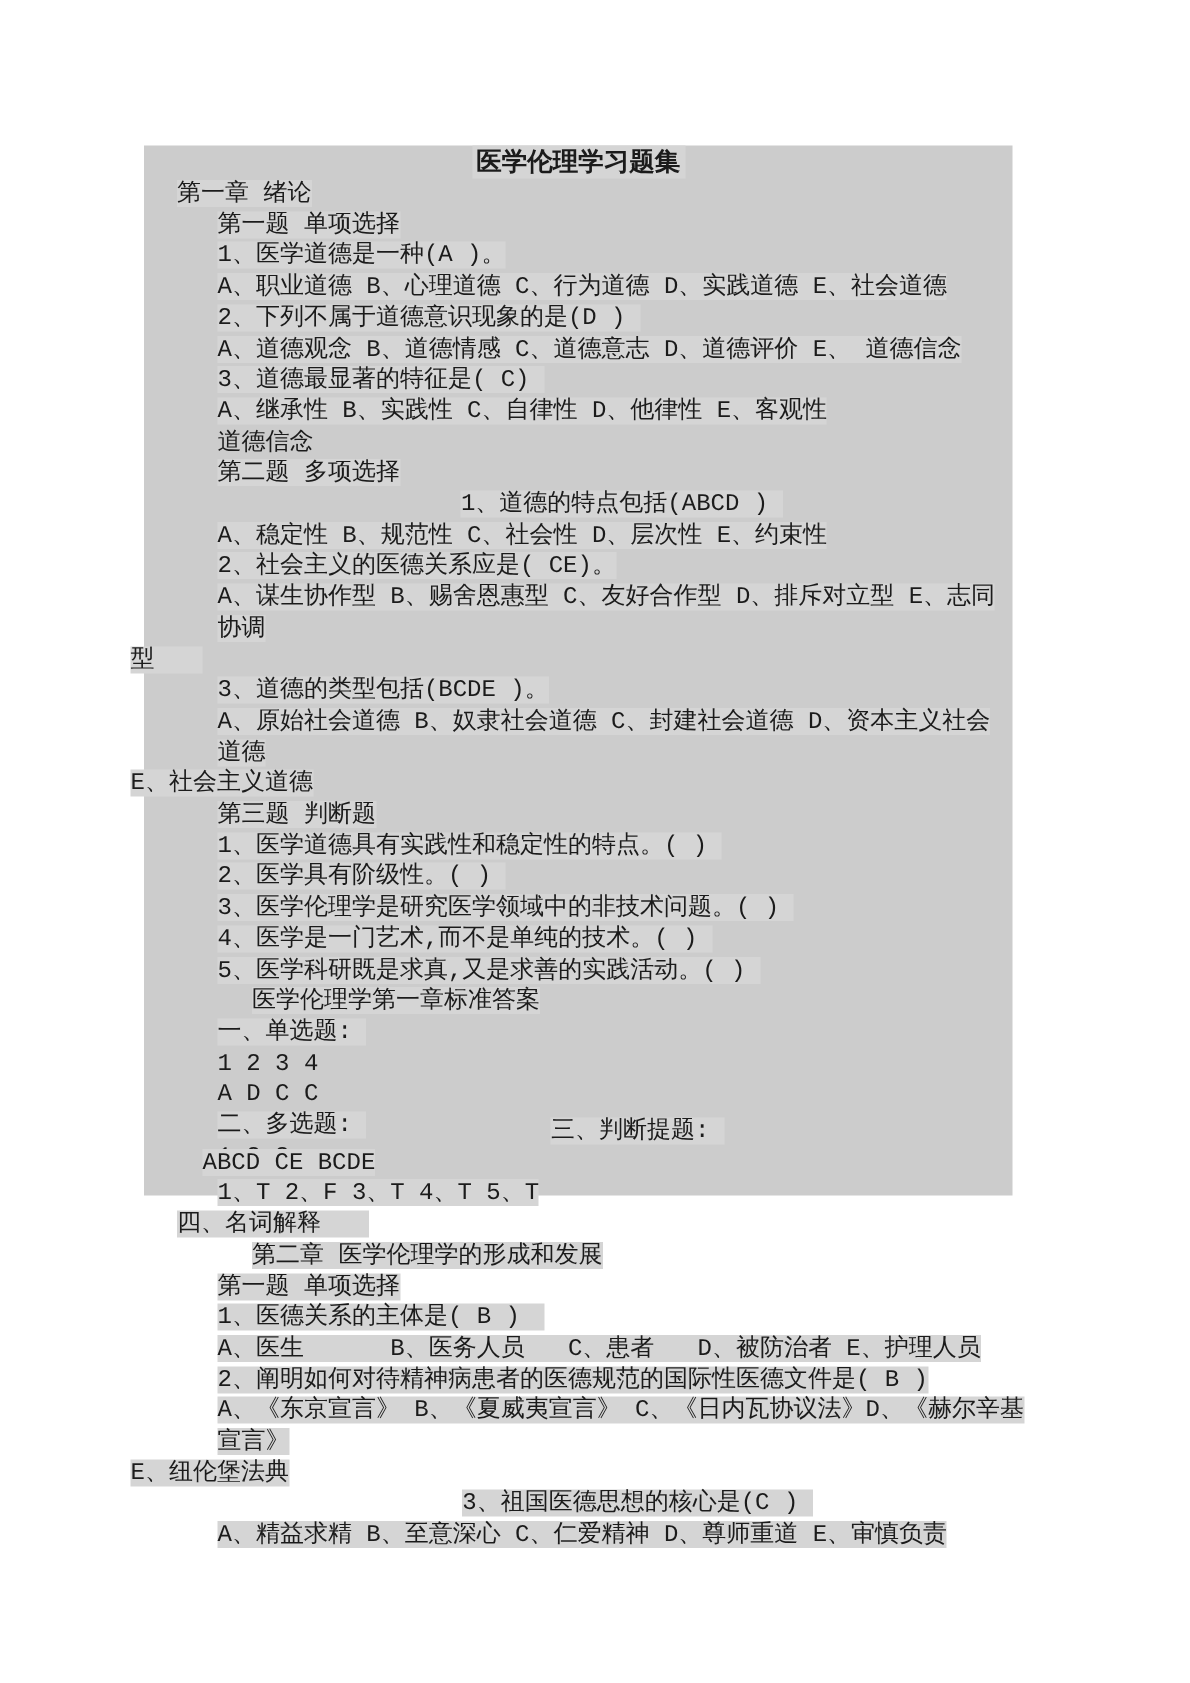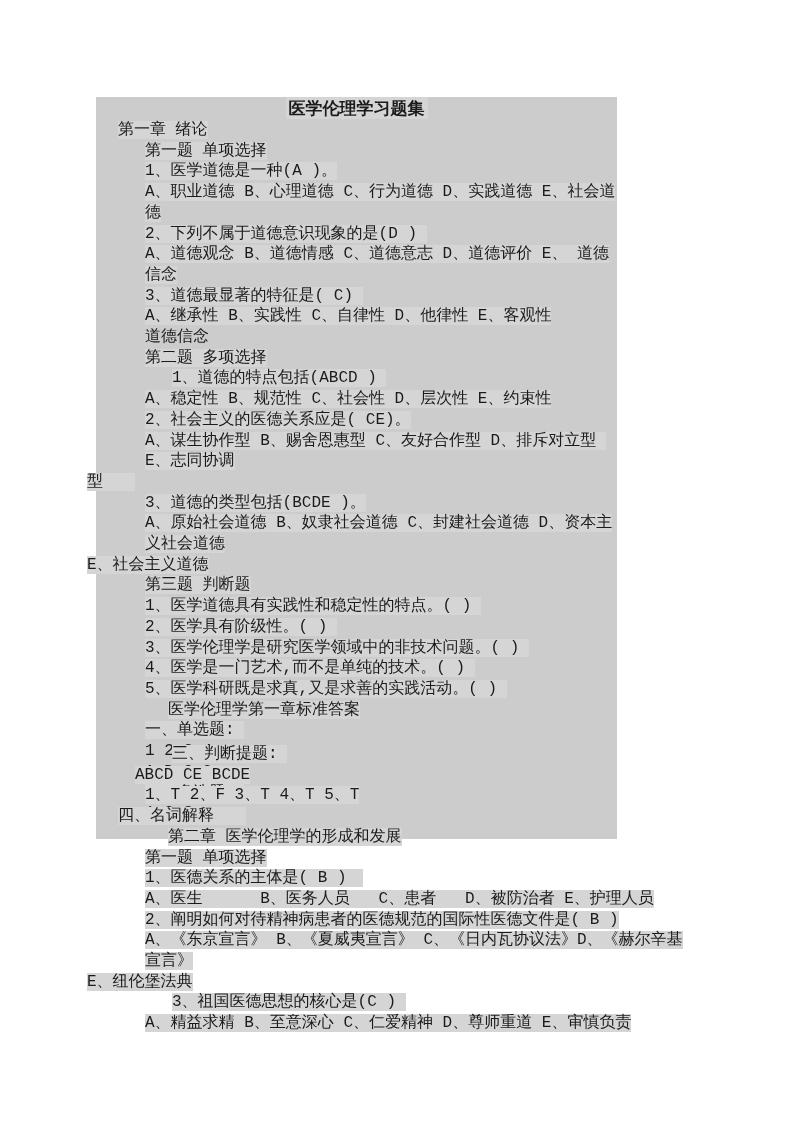--- a/index.html
+++ b/index.html
@@ -8,21 +8,21 @@
     width:793px;height:1122px;
     background:var(--page-bg,#ffffff);
     color:var(--text-color,#1b1b1b);
     font-family:"DejaVu Sans","Liberation Sans",sans-serif;
     font-size:16px;
     line-height:20.7px;
     overflow:hidden;
   }
   .gray-block{
     position:absolute;
-    left:96px;top:97px;width:521px;
+    left:96px;top:97px;width:579px;
     background:var(--block-bg,#cccccc);
     padding-bottom:15px;
   }
   .tail-region{
     position:absolute;
     left:96px;top:744px;width:600px;
   }
   .title-line{
     text-align:center;
     line-height:22px;
@@ -38,21 +38,21 @@
     white-space:pre-wrap;
     min-height:20.7px;
     font-family:Liberation Mono, monospace;
   }
   .line .hl{background:var(--hl-bg,#d5d5d5);}
   .line .nohl{background:transparent;text-align:center;}
   
   .in-cont  {margin-left:-9px;}
   .in-h1    {margin-left:22px;}
   .in-body  {margin-left:49px;}
-  .in-body2 {margin-left:76px;}
+  .in-body2 {margin-left:58px;text-align:center;}
   .in-abcd  {margin-left:39px;}
   .in-center{margin-left:72px;}
 </style>
 </head>
 <body>
 
 <div class="page">
   <div class="gray-block">
     <div class="title-line"><span class="doc-title">医学伦理学习题集</span></div>
     <div>

